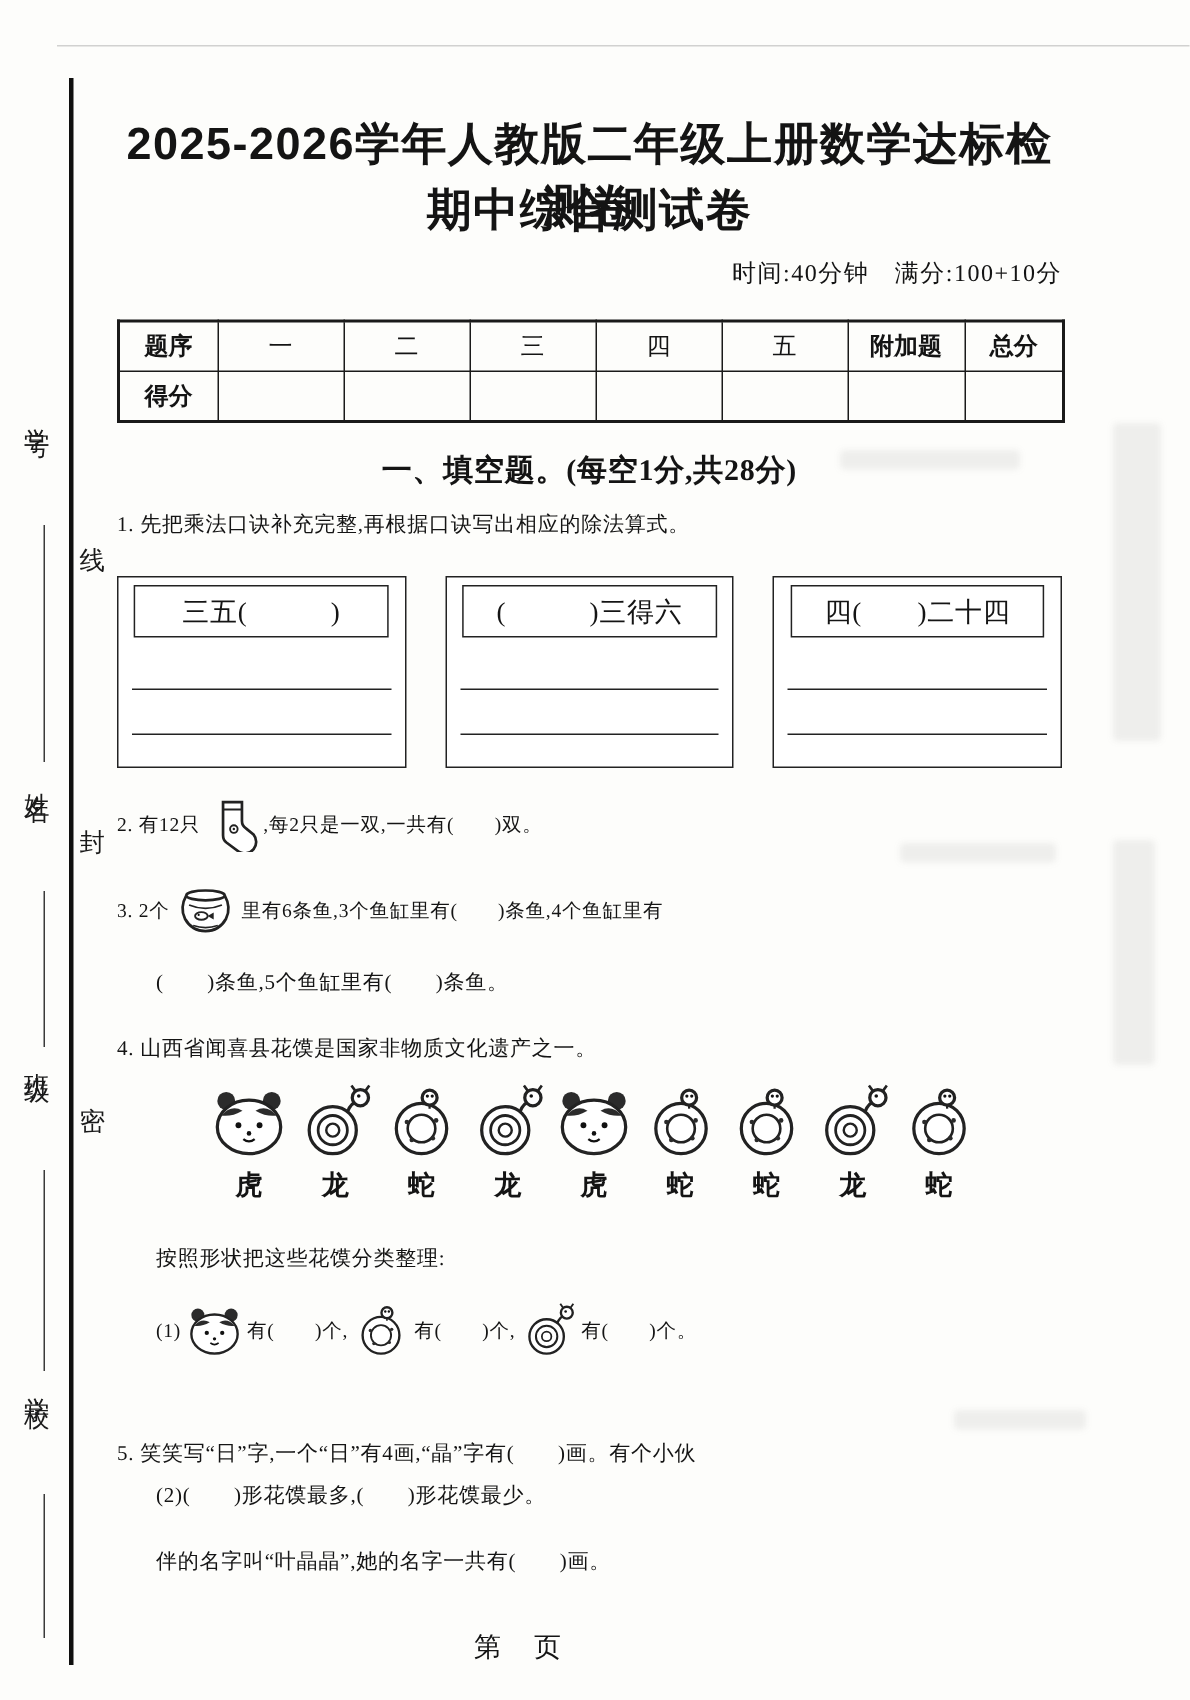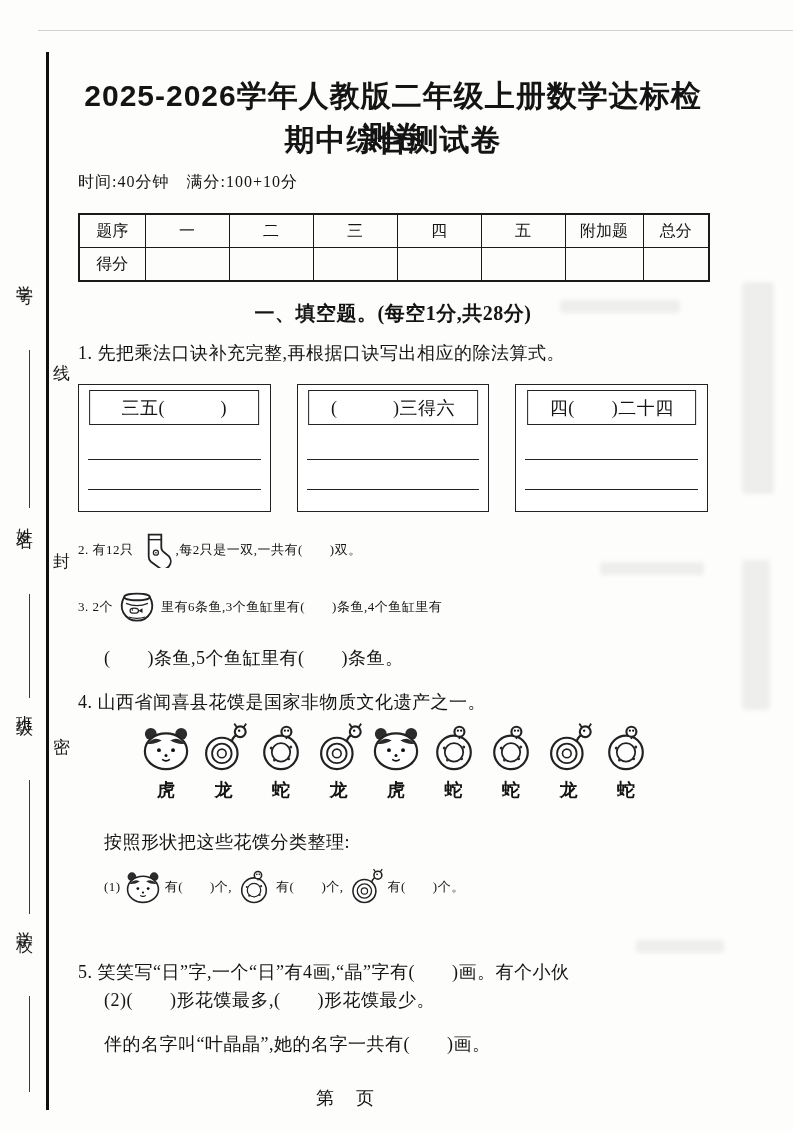--- a/index.html
+++ b/index.html
@@ -11,31 +11,31 @@
   .binding-line{left:46px;top:52px;height:1058px;width:2.5px;background:#0f0f0f;}
   .side-label{left:13px;writing-mode:vertical-lr;text-orientation:upright;
     font-size:17px;letter-spacing:4px;color:#1a1a1a;}
   .write-line{left:29px;width:0;border-left:1.2px solid #3a3a3a;}
   .seal-char{left:53px;font-size:17px;color:#1a1a1a;}
   .bleed{background:rgba(110,110,110,0.10);filter:blur(2px);border-radius:3px;}
   
   .content-col{left:78px;width:630px;}
   .title{text-align:center;font-family:"Liberation Sans","DejaVu Sans",sans-serif;
     font-weight:900;font-size:30px;letter-spacing:1px;}
-  .meta{text-align:left;font-size:16px;letter-spacing:1px;}
+  .meta{text-align:right;font-size:16px;letter-spacing:1px;}
   
   table.score{border-collapse:collapse;width:630px;table-layout:fixed;
     border:2.5px solid #1a1a1a;}
   table.score th,table.score td{border:1.5px solid #1a1a1a;height:32px;
     text-align:center;font-size:16px;padding:0;}
-  .cell-bold{font-weight:normal;}
+  .cell-bold{font-weight:bold;}
   .cell-normal{font-weight:normal;}
   
   .heading{font-size:20px;font-weight:bold;letter-spacing:.5px;text-align:center;}
-  .qtext{font-size:18px;letter-spacing:.5px;}
+  .qtext{font-size:14px;letter-spacing:.5px;}
   .iconline{display:flex;align-items:center;gap:3px;font-size:13px;letter-spacing:.5px;}
   .indent{padding-left:26px;}
   
   .boxes{display:flex;gap:26px;}
   .mult-box{width:195px;height:126px;border:1.8px solid #222;position:relative;background:#fff;}
   .plaque{position:absolute;top:5px;left:50%;transform:translateX(-50%);
     width:88%;height:33px;border:1.8px solid #222;background:#fff;
     display:flex;align-items:center;justify-content:center;font-size:18px;letter-spacing:.5px;}
   .ans-line{position:absolute;left:9px;right:9px;border-bottom:1.5px solid #222;height:0;}
   .ans-line.l1{top:74px;} .ans-line.l2{top:104px;}

